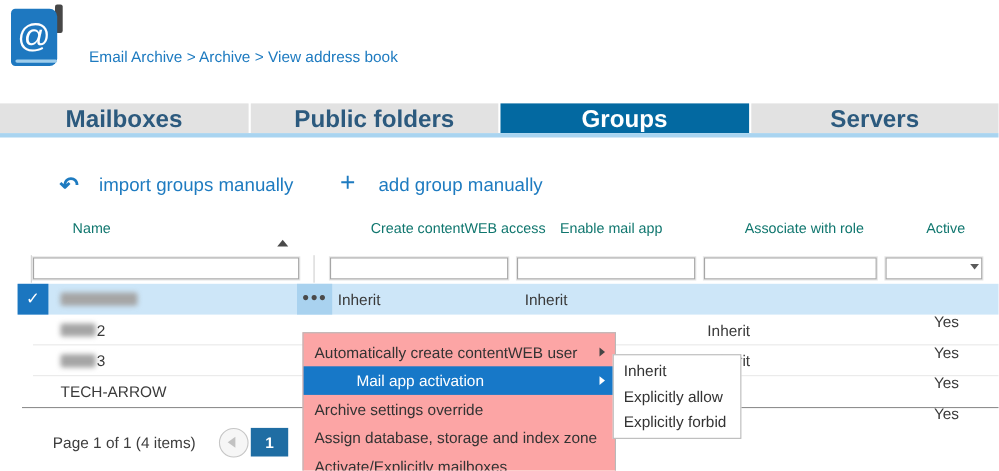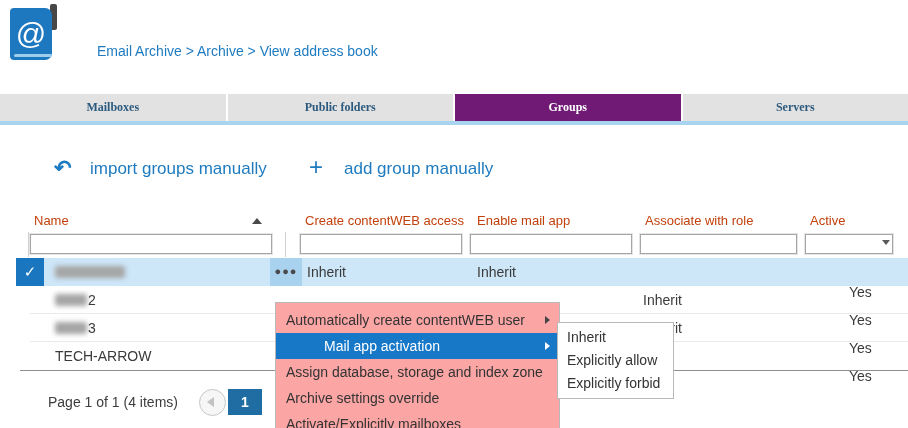--- a/index.html
+++ b/index.html
@@ -7,38 +7,38 @@
        font-family:"Liberation Sans",sans-serif;}
 
   
   .app-icon{position:absolute;left:10px;top:4px;width:50px;height:58px;}
   .app-icon .pages{position:absolute;left:40px;top:0;width:7px;height:26px;background:#474747;border-radius:2px;}
   .app-icon .book{position:absolute;left:0;top:4px;width:42px;height:52px;background:#1e78c0;border-radius:4px 7px 7px 4px;}
   .app-icon .edge{position:absolute;left:4px;top:50px;width:38px;height:3px;background:#9ecdec;border-radius:2px;}
   .app-icon .at{position:absolute;left:0;top:4px;width:42px;height:52px;color:#fff;font-size:30px;
                 display:flex;align-items:center;justify-content:center;}
   .page-title{position:absolute;left:84px;top:2px;font-size:30px;font-weight:300;color:#4b4b4b;letter-spacing:.2px;}
-  .breadcrumb{position:absolute;left:97px;top:43px;font-size:14px;color:#1e7bc0;cursor:pointer;}
+  .breadcrumb{position:absolute;left:81px;top:43px;font-size:14px;color:#1e7bc0;cursor:pointer;}
 
   
   .tabbar{position:absolute;left:0;top:94px;width:908px;height:27px;display:flex;gap:2px;}
-  .tab{flex:1;background:#e2e2e2;color:#2c5a7e;font-size:12px;font-weight:700;text-align:center;
-       line-height:27px;cursor:pointer;font-family:Liberation Serif, serif;}
-  .tab.active{background:#701a75;color:#fff;}
+  .tab{flex:1;background:#e2e2e2;color:#2c5a7e;font-size:22px;font-weight:700;text-align:center;
+       line-height:27px;cursor:pointer;}
+  .tab.active{background:#0369a1;color:#fff;}
   .tab-strip{position:absolute;left:0;top:121px;width:908px;height:4px;background:#a9d4f0;}
 
   
   .tool{position:absolute;color:#1e7bc0;cursor:pointer;}
   .undo-ic{left:54px;top:156px;font-size:21px;font-weight:700;}
   .import-lb{left:90px;top:159px;font-size:17px;}
   .plus-ic{left:309px;top:153px;font-size:24px;}
   .add-lb{left:344px;top:159px;font-size:17px;}
 
   
-  .col-h{position:absolute;top:213px;font-size:13px;color:#c2410c;cursor:pointer;white-space:nowrap;}
+  .col-h{position:absolute;top:200px;font-size:13px;color:#0f766e;cursor:pointer;white-space:nowrap;margin-left:32px;}
   .sort-asc{position:absolute;left:252px;top:218px;width:0;height:0;
             border-left:5px solid transparent;border-right:5px solid transparent;border-bottom:6px solid #4a4a4a;}
   .filter{position:absolute;top:234px;height:20px;background:#fff;border:1px solid #a6a6a6;
           box-shadow:0 0 0 1px #e4e4e4;box-sizing:border-box;padding:0 4px;font-size:13px;outline:none;}
   .vline{position:absolute;top:232px;height:25px;width:1px;background:#d0d0d0;}
   .dd-arrow{position:absolute;left:882px;top:240px;width:0;height:0;cursor:pointer;
             border-left:4px solid transparent;border-right:4px solid transparent;border-top:5px solid #5a5a5a;}
 
   
   .row{position:absolute;left:16px;width:892px;height:28px;font-size:14px;color:#3a3a3a;cursor:pointer;}
@@ -157,24 +157,24 @@
   <div class="cmenu">
     <div class="cmenu-item">
       <span>Automatically create contentWEB user</span>
       <span class="sub-arrow"></span>
     </div>
     <div class="cmenu-item hl">
       <span>Mail app activation</span>
       <span class="sub-arrow"></span>
     </div>
     <div class="cmenu-item">
-      <span>Assign database, storage and index zone</span>
+      <span>Archive settings override</span>
     </div>
     <div class="cmenu-item">
-      <span>Archive settings override</span>
+      <span>Assign database, storage and index zone</span>
     </div>
     <div class="cmenu-item">
       <span>Activate/Explicitly mailboxes</span>
     </div>
   </div>
 
   <div class="smenu">
     <div class="smenu-item">Inherit</div>
     <div class="smenu-item">Explicitly allow</div>
     <div class="smenu-item">Explicitly forbid</div>

